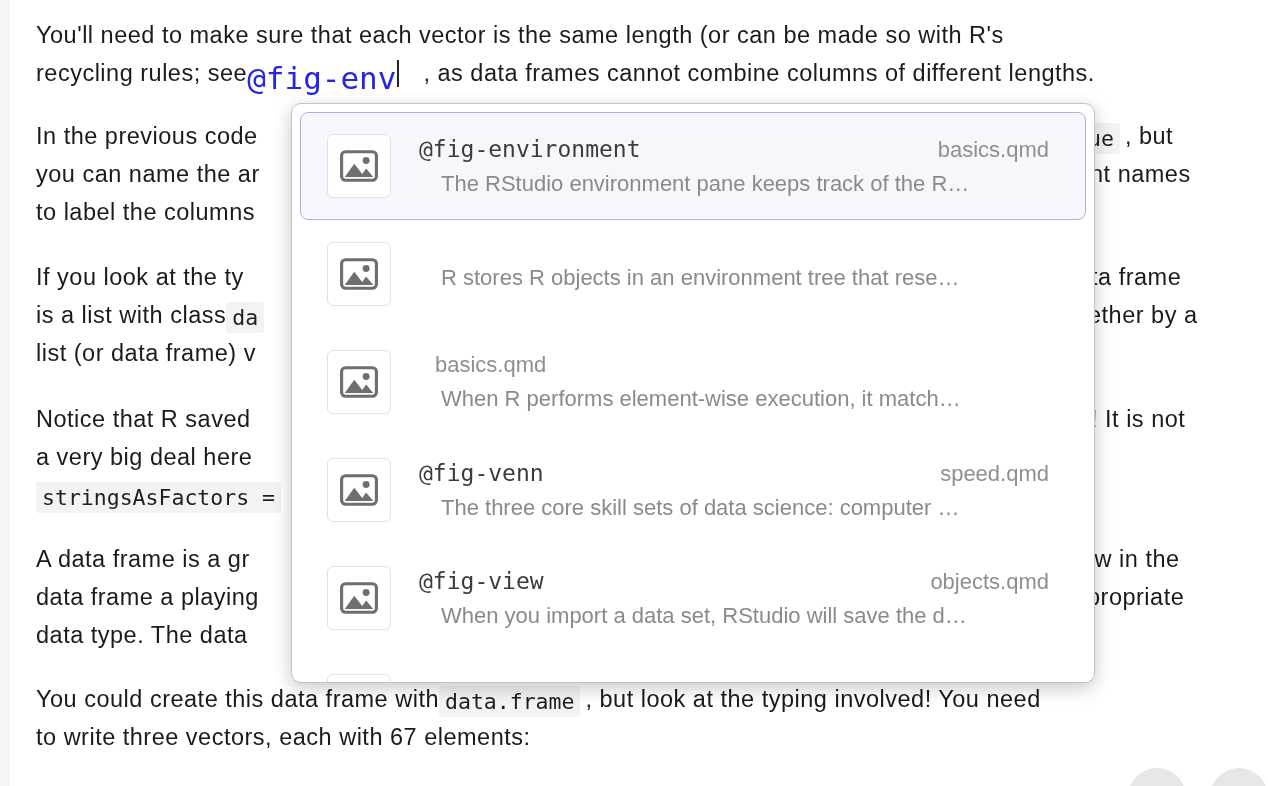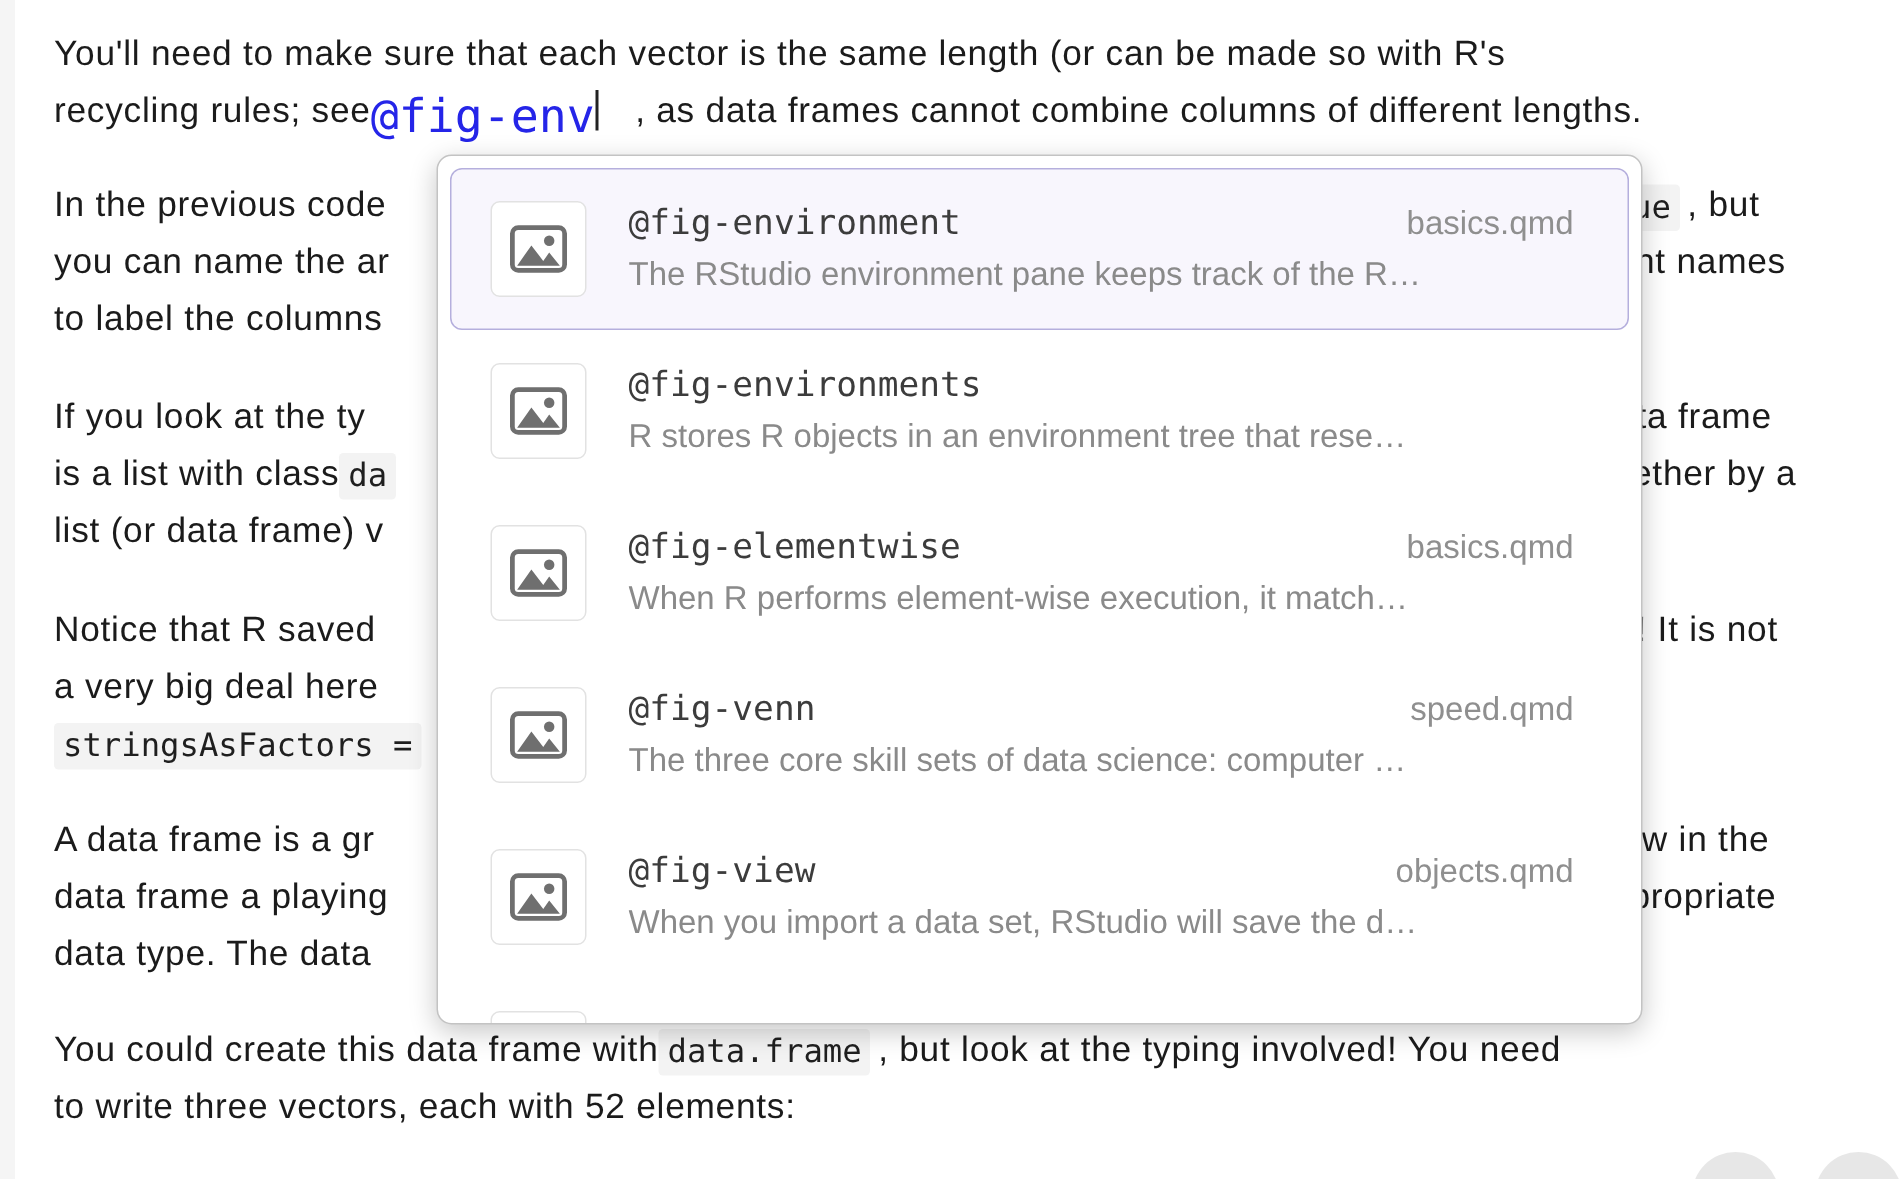--- a/index.html
+++ b/index.html
@@ -45,21 +45,21 @@
     background:#fff;border:1px solid #e2e2e2;border-radius:6px;
     display:flex;align-items:center;justify-content:center;margin-right:28px;
   }
   .item-main{flex:1;min-width:0;}
   .item-top{display:flex;justify-content:space-between;align-items:baseline;}
   .item-label{
     font-family:"DejaVu Sans Mono","Liberation Mono",monospace;
     font-size:23px;color:#3c3c3c;white-space:nowrap;
   }
   .item-file{font-size:22px;color:#8f8f8f;white-space:nowrap;margin-left:16px;}
-  .item-desc{font-size:22px;color:#8a8a8a;margin-top:8px;white-space:nowrap;overflow:hidden;}
+  .item-desc{font-size:22px;color:#8a8a8a;margin-top:8px;white-space:nowrap;overflow:hidden;margin-left:22px;}
   
   .fab{position:absolute;width:58px;height:58px;border-radius:50%;background:#e7e7e7;z-index:2;}
 </style>
 </head>
 <body>
 
 <div class="left-strip"></div>
 
 <div>
 
@@ -113,21 +113,21 @@
   <div class="line" style="top:622px">
       <span>data type. The data</span>
     </div>
 
   <div class="line" style="top:686px">
     <span>You could create this data frame with </span>
       <span class="code">data.frame</span>
       <span class="gap-sm">, but look at the typing involved! You need</span>
   </div>
   <div class="line" style="top:724px">
-      <span>to write three vectors, each with 52 elements:</span>
+      <span>to write three vectors, each with 67 elements:</span>
     </div>
 
   <div class="line rfrag" style="top:123px;left:1082px">
     <span class="code">ue</span>
       <span class="gap-sm">, but</span>
   </div>
   <div class="line rfrag" style="top:161px;left:1090px">
       <span>nt names</span>
     </div>
   <div class="line rfrag" style="top:264px;left:1091px">
@@ -167,36 +167,34 @@
     <div class="item">
       <span class="icon-box">
         <svg width="38" height="32" viewBox="0 0 24 20" fill="none">
           <rect x="1" y="1" width="22" height="18" rx="2.5" stroke="#6f6f6f" stroke-width="2" fill="none"></rect>
           <circle cx="16.5" cy="6.5" r="2.2" fill="#6f6f6f"></circle>
           <path d="M3 17 L9 8.5 L14 15 L16.5 11.5 L21 17 Z" fill="#6f6f6f"></path>
         </svg>
       </span>
       <div class="item-main">
         <div class="item-top">
-          <span class="item-label">@fig-environments</span>
         </div>
         <div class="item-desc">R stores R objects in an environment tree that rese…</div>
       </div>
     </div>
     <div class="item">
       <span class="icon-box">
         <svg width="38" height="32" viewBox="0 0 24 20" fill="none">
           <rect x="1" y="1" width="22" height="18" rx="2.5" stroke="#6f6f6f" stroke-width="2" fill="none"></rect>
           <circle cx="16.5" cy="6.5" r="2.2" fill="#6f6f6f"></circle>
           <path d="M3 17 L9 8.5 L14 15 L16.5 11.5 L21 17 Z" fill="#6f6f6f"></path>
         </svg>
       </span>
       <div class="item-main">
         <div class="item-top">
-          <span class="item-label">@fig-elementwise</span>
           <span class="item-file">basics.qmd</span>
         </div>
         <div class="item-desc">When R performs element-wise execution, it match…</div>
       </div>
     </div>
     <div class="item">
       <span class="icon-box">
         <svg width="38" height="32" viewBox="0 0 24 20" fill="none">
           <rect x="1" y="1" width="22" height="18" rx="2.5" stroke="#6f6f6f" stroke-width="2" fill="none"></rect>
           <circle cx="16.5" cy="6.5" r="2.2" fill="#6f6f6f"></circle>

